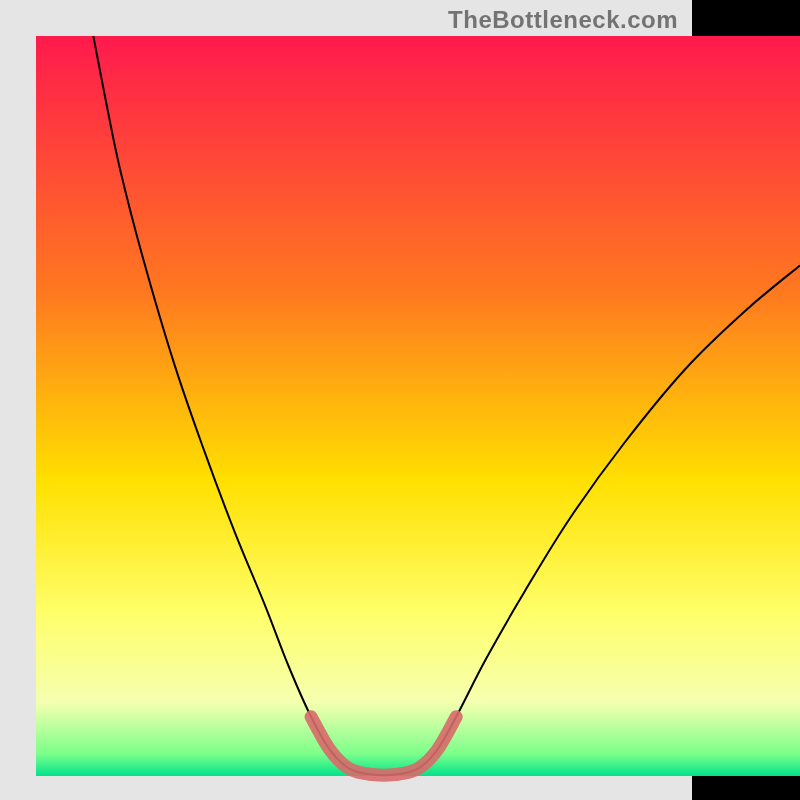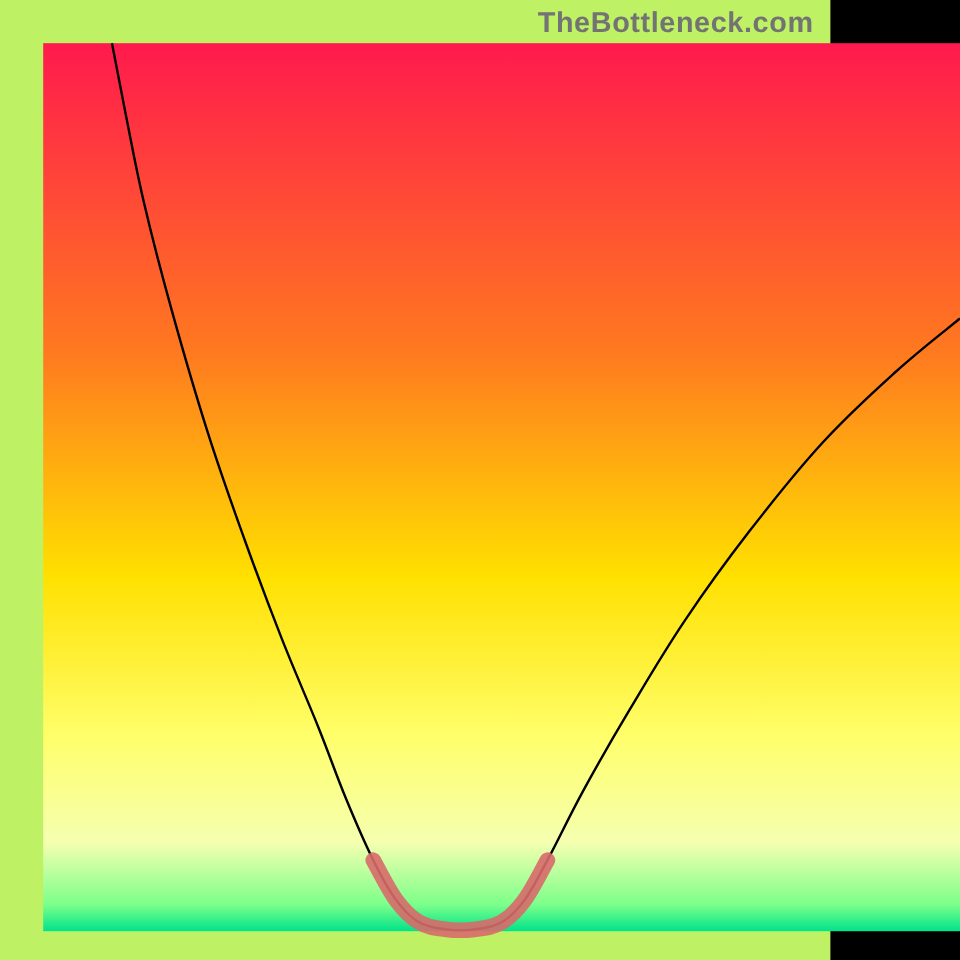--- a/index.html
+++ b/index.html
@@ -8,21 +8,21 @@
     width: 800px;
     height: 800px;
     background: #000;
     font-family: Arial, Helvetica, sans-serif;
     overflow: hidden;
   }
   .frame {
     position: relative;
     width: 692px;
     height: 800px;
-    background: #bef264;
+    background: #e5e5e5;
   }
   .watermark {
     position: absolute;
     top: 6px;
     right: 14px;
     color: #737373;
     font-size: 24px;
     font-weight: 600;
     letter-spacing: 0.5px;
     z-index: 10;

